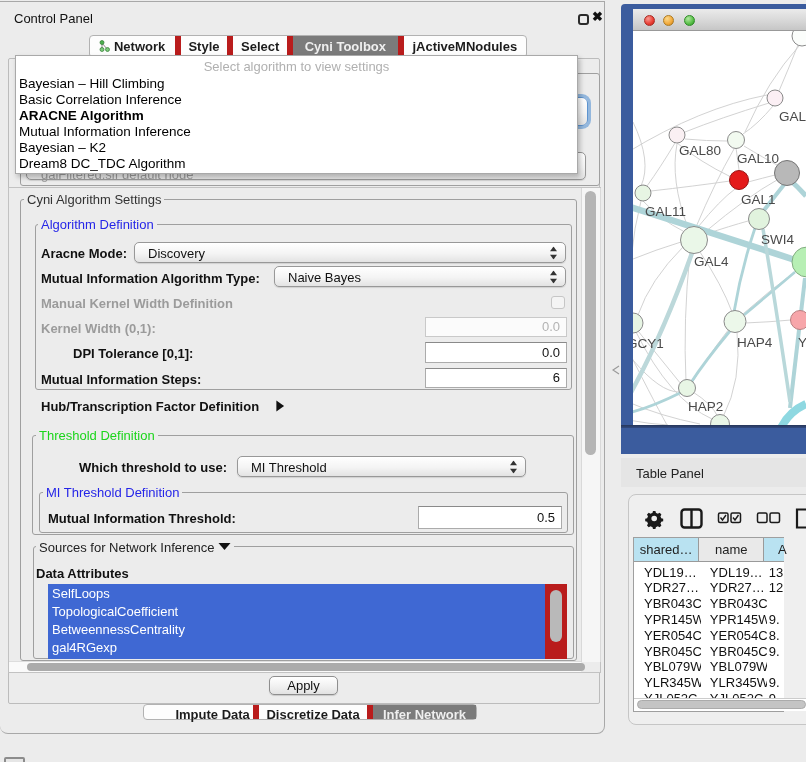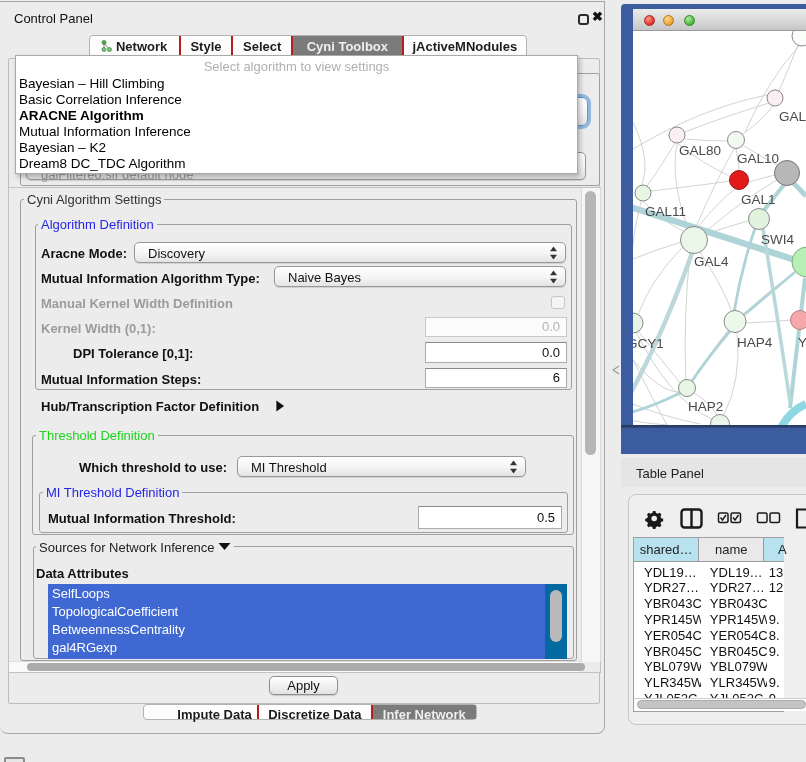--- a/index.html
+++ b/index.html
@@ -11,21 +11,21 @@
 
 #leftwin { left:0; top:1px; width:605px; height:733px; background:#ececec;
   border:1px solid #a8a8a8; border-left:none; border-radius:0 0 8px 8px; }
 #cp-title { left:14px; top:11px; font-size:13px; color:#111; }
 #btn-float { left:578px; top:14px; width:11px; height:11px; border:2px solid #2b2b2b; border-radius:3px; }
 #btn-close { left:592px; top:9px; font-size:13px; font-weight:bold; color:#111; }
 
 
 .tabstrip { display:flex; background:#fdfdfd; border:1px solid #b2b2b2; border-radius:4px; height:23px; }
 .tabstrip .tab { font-size:13px; font-weight:bold; color:#1c1c1c; text-align:center;
-  line-height:21px; border-right:2px solid #b91c1c; white-space:nowrap; }
+  line-height:21px; border-right:6px solid #b91c1c; white-space:nowrap; }
 .tabstrip .tab:last-child { border-right:none; }
 .tabstrip .sel { background:#7b7b7b; color:#efefef; }
 #toptabs { left:89px; top:35px; width:438px; }
 
 
 #content { left:8px; top:58px; width:592px; height:646px; border:1px solid #bcbcbc;
   border-radius:2px; background:#ececec; }
 
 
 .group { position:absolute; border:1px solid #9f9f9f; border-radius:3px; }
@@ -59,21 +59,21 @@
 
 
 #bottabs { left:143px; top:704px; width:334px; height:21px; }
 
 
 #apply { left:269px; top:676px; width:69px; height:19px; border:1px solid #8e8e8e; border-radius:5px;
   background:linear-gradient(#ffffff,#efefef 60%,#e2e2e2); font-size:13px; color:#111;
   text-align:center; line-height:17px; box-shadow:0 1px 1px rgba(0,0,0,0.15); }
 
 
-#datalist { left:48px; top:584px; width:519px; height:75px; background:#0369a1; }
+#datalist { left:48px; top:584px; width:519px; height:75px; background:#b91c1c; }
 #datalist .sel { position:absolute; left:0; top:0; width:497px; height:75px; background:#3f68d3; }
 #datalist .li { position:absolute; left:4px; color:#fff; font-size:13px; white-space:nowrap; }
 
 
 #netwin { left:621px; top:4px; width:185px; height:450px; background:#3b5c9e; border-radius:4px 0 0 0; }
 #nettitle { left:12px; top:5px; width:173px; height:22px;
   background:linear-gradient(#ebebeb,#d6d6d6 60%,#c6c6c6); border-bottom:1px solid #999; }
 .tl { position:absolute; top:5px; width:11px; height:11px; border-radius:50%; }
 #netcanvas { left:633px; top:31px; width:173px; height:394px; background:#fff; }
 

